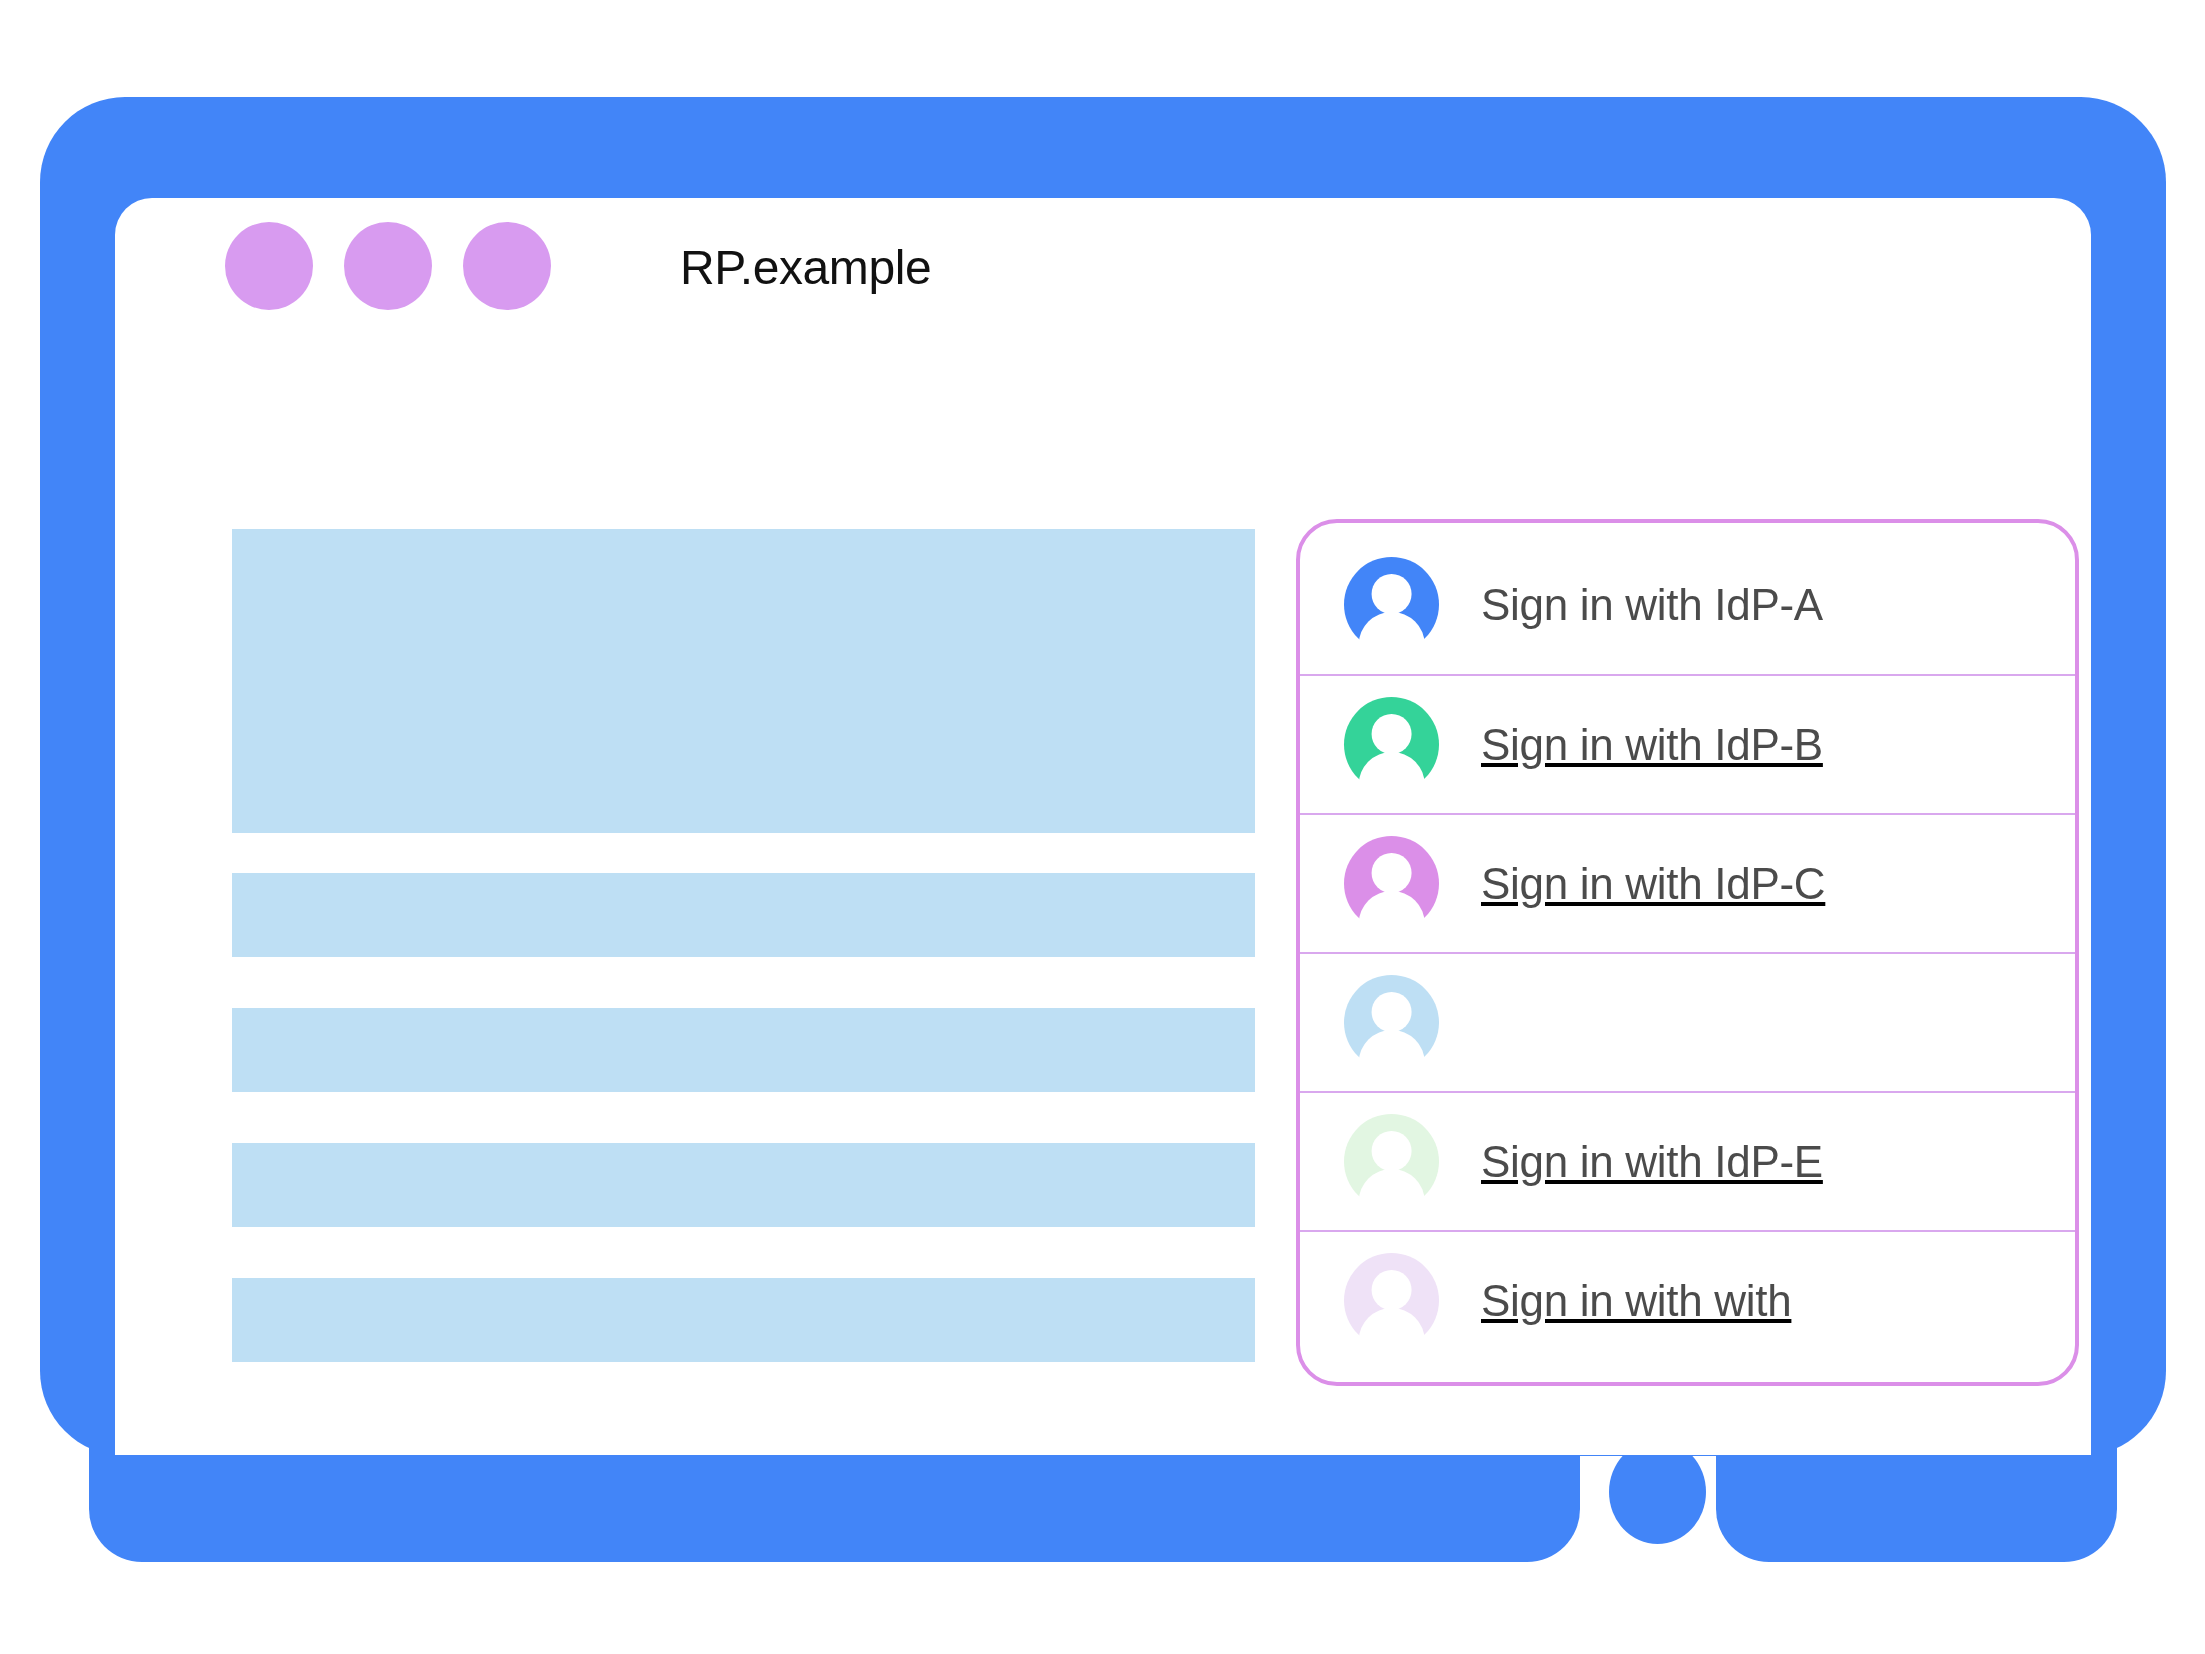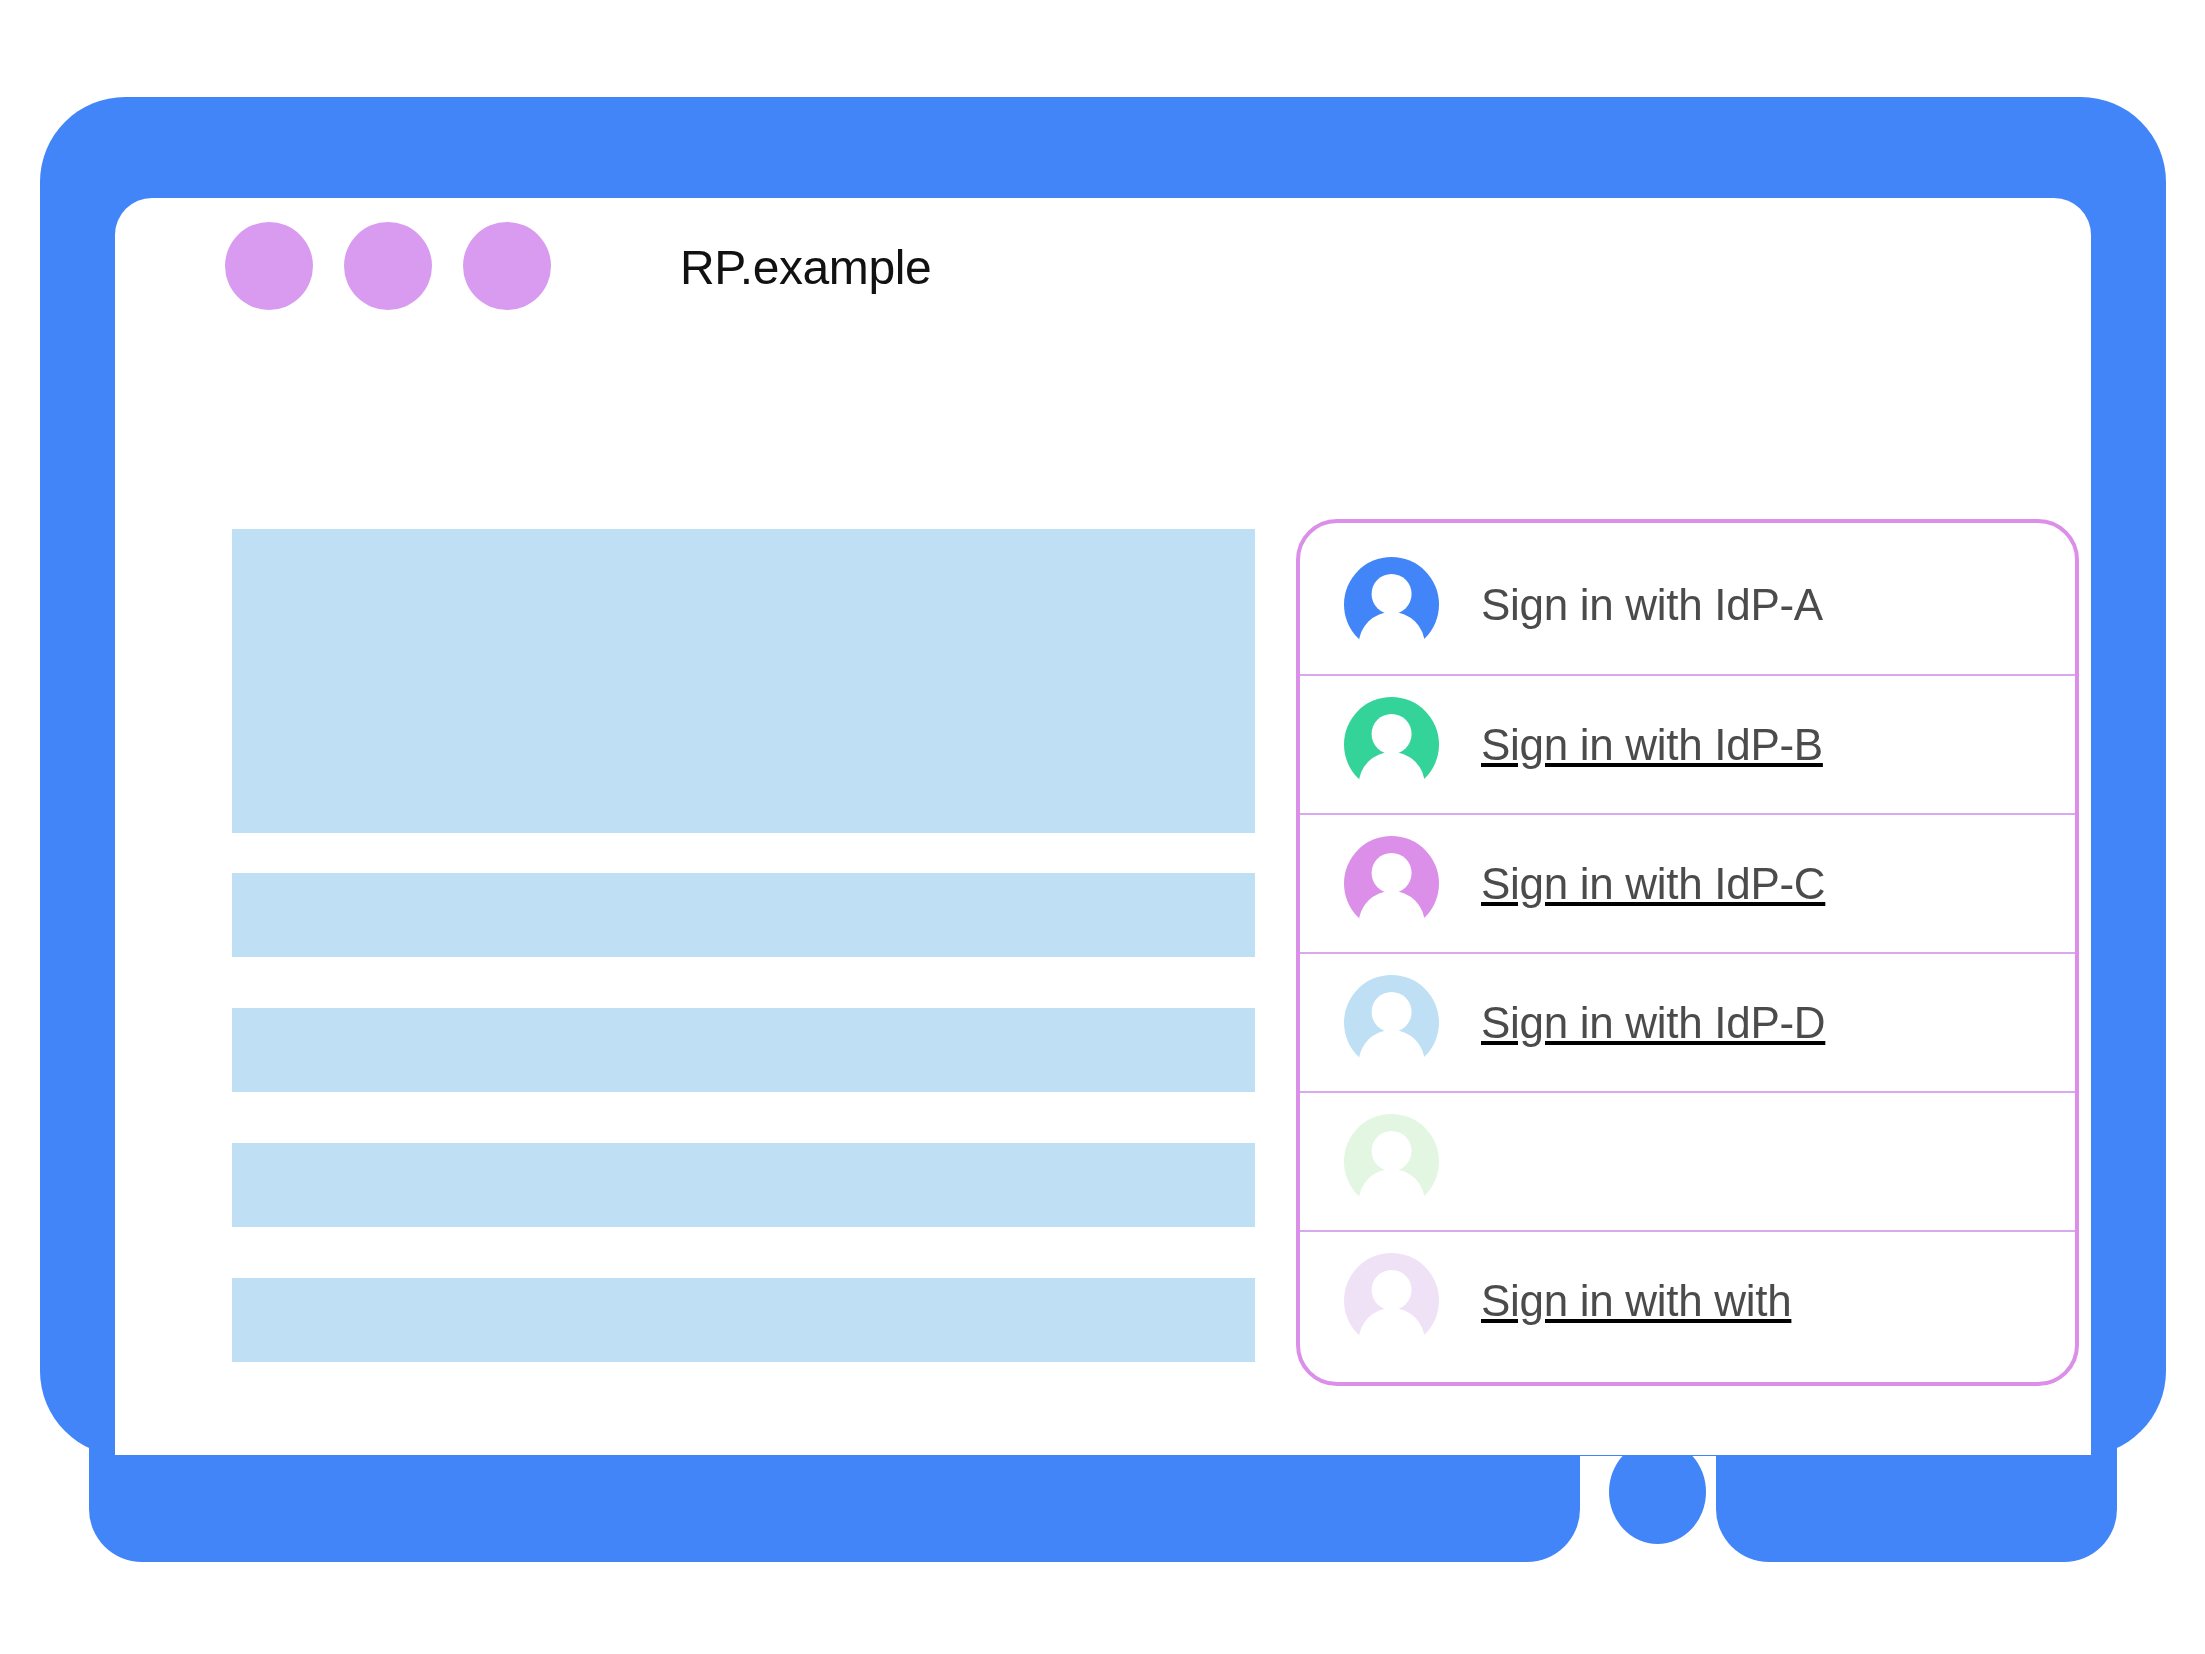--- a/index.html
+++ b/index.html
@@ -94,27 +94,27 @@
           <span class="head"></span>
           <span class="body"></span>
         </span>
         <span class="acct-label">Sign in with IdP-C</span>
       </div>
       <div class="acct-row">
         <span class="avatar" style="background: rgb(190, 223, 244);">
           <span class="head"></span>
           <span class="body"></span>
         </span>
-        <span class="acct-label">Sign in with IdP-D</span>
       </div>
       <div class="acct-row">
         <span class="avatar" style="background: rgb(226, 246, 226);">
           <span class="head"></span>
           <span class="body"></span>
         </span>
+        <span class="acct-label">Sign in with IdP-E</span>
       </div>
       <div class="acct-row">
         <span class="avatar" style="background: rgb(239, 226, 247);">
           <span class="head"></span>
           <span class="body"></span>
         </span>
         <span class="acct-label">Sign in with with</span>
       </div>
     </div>
 </div>

